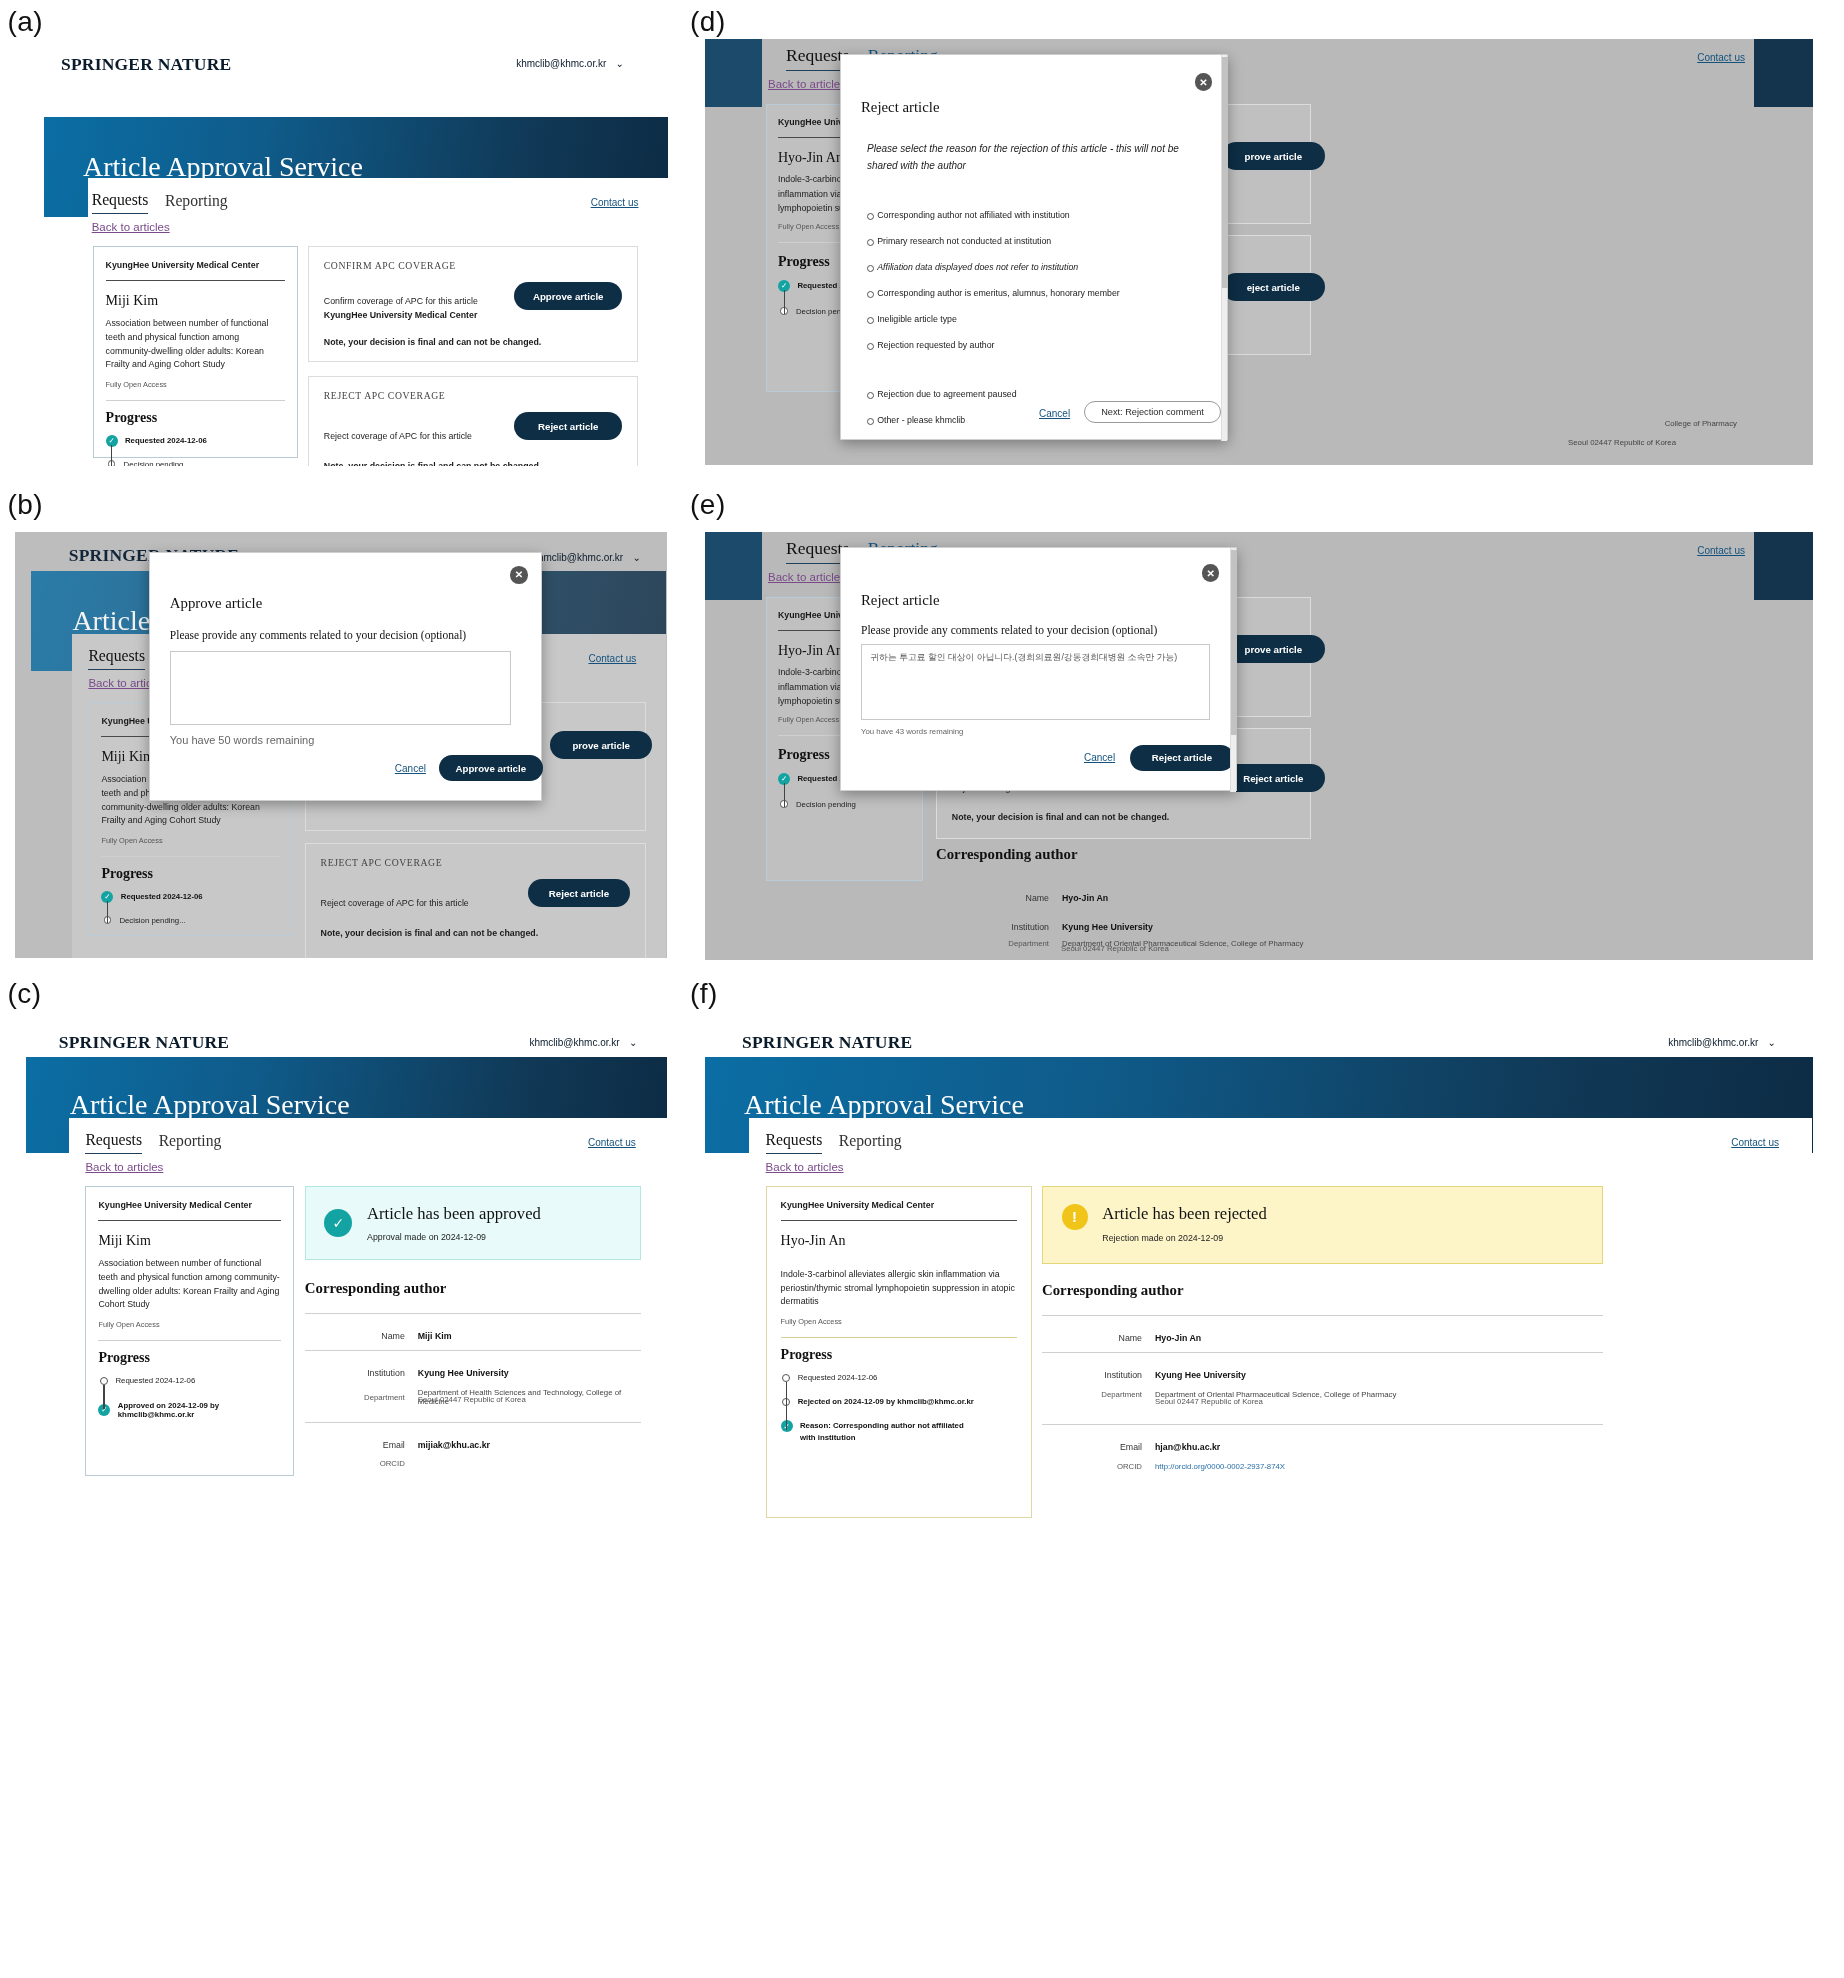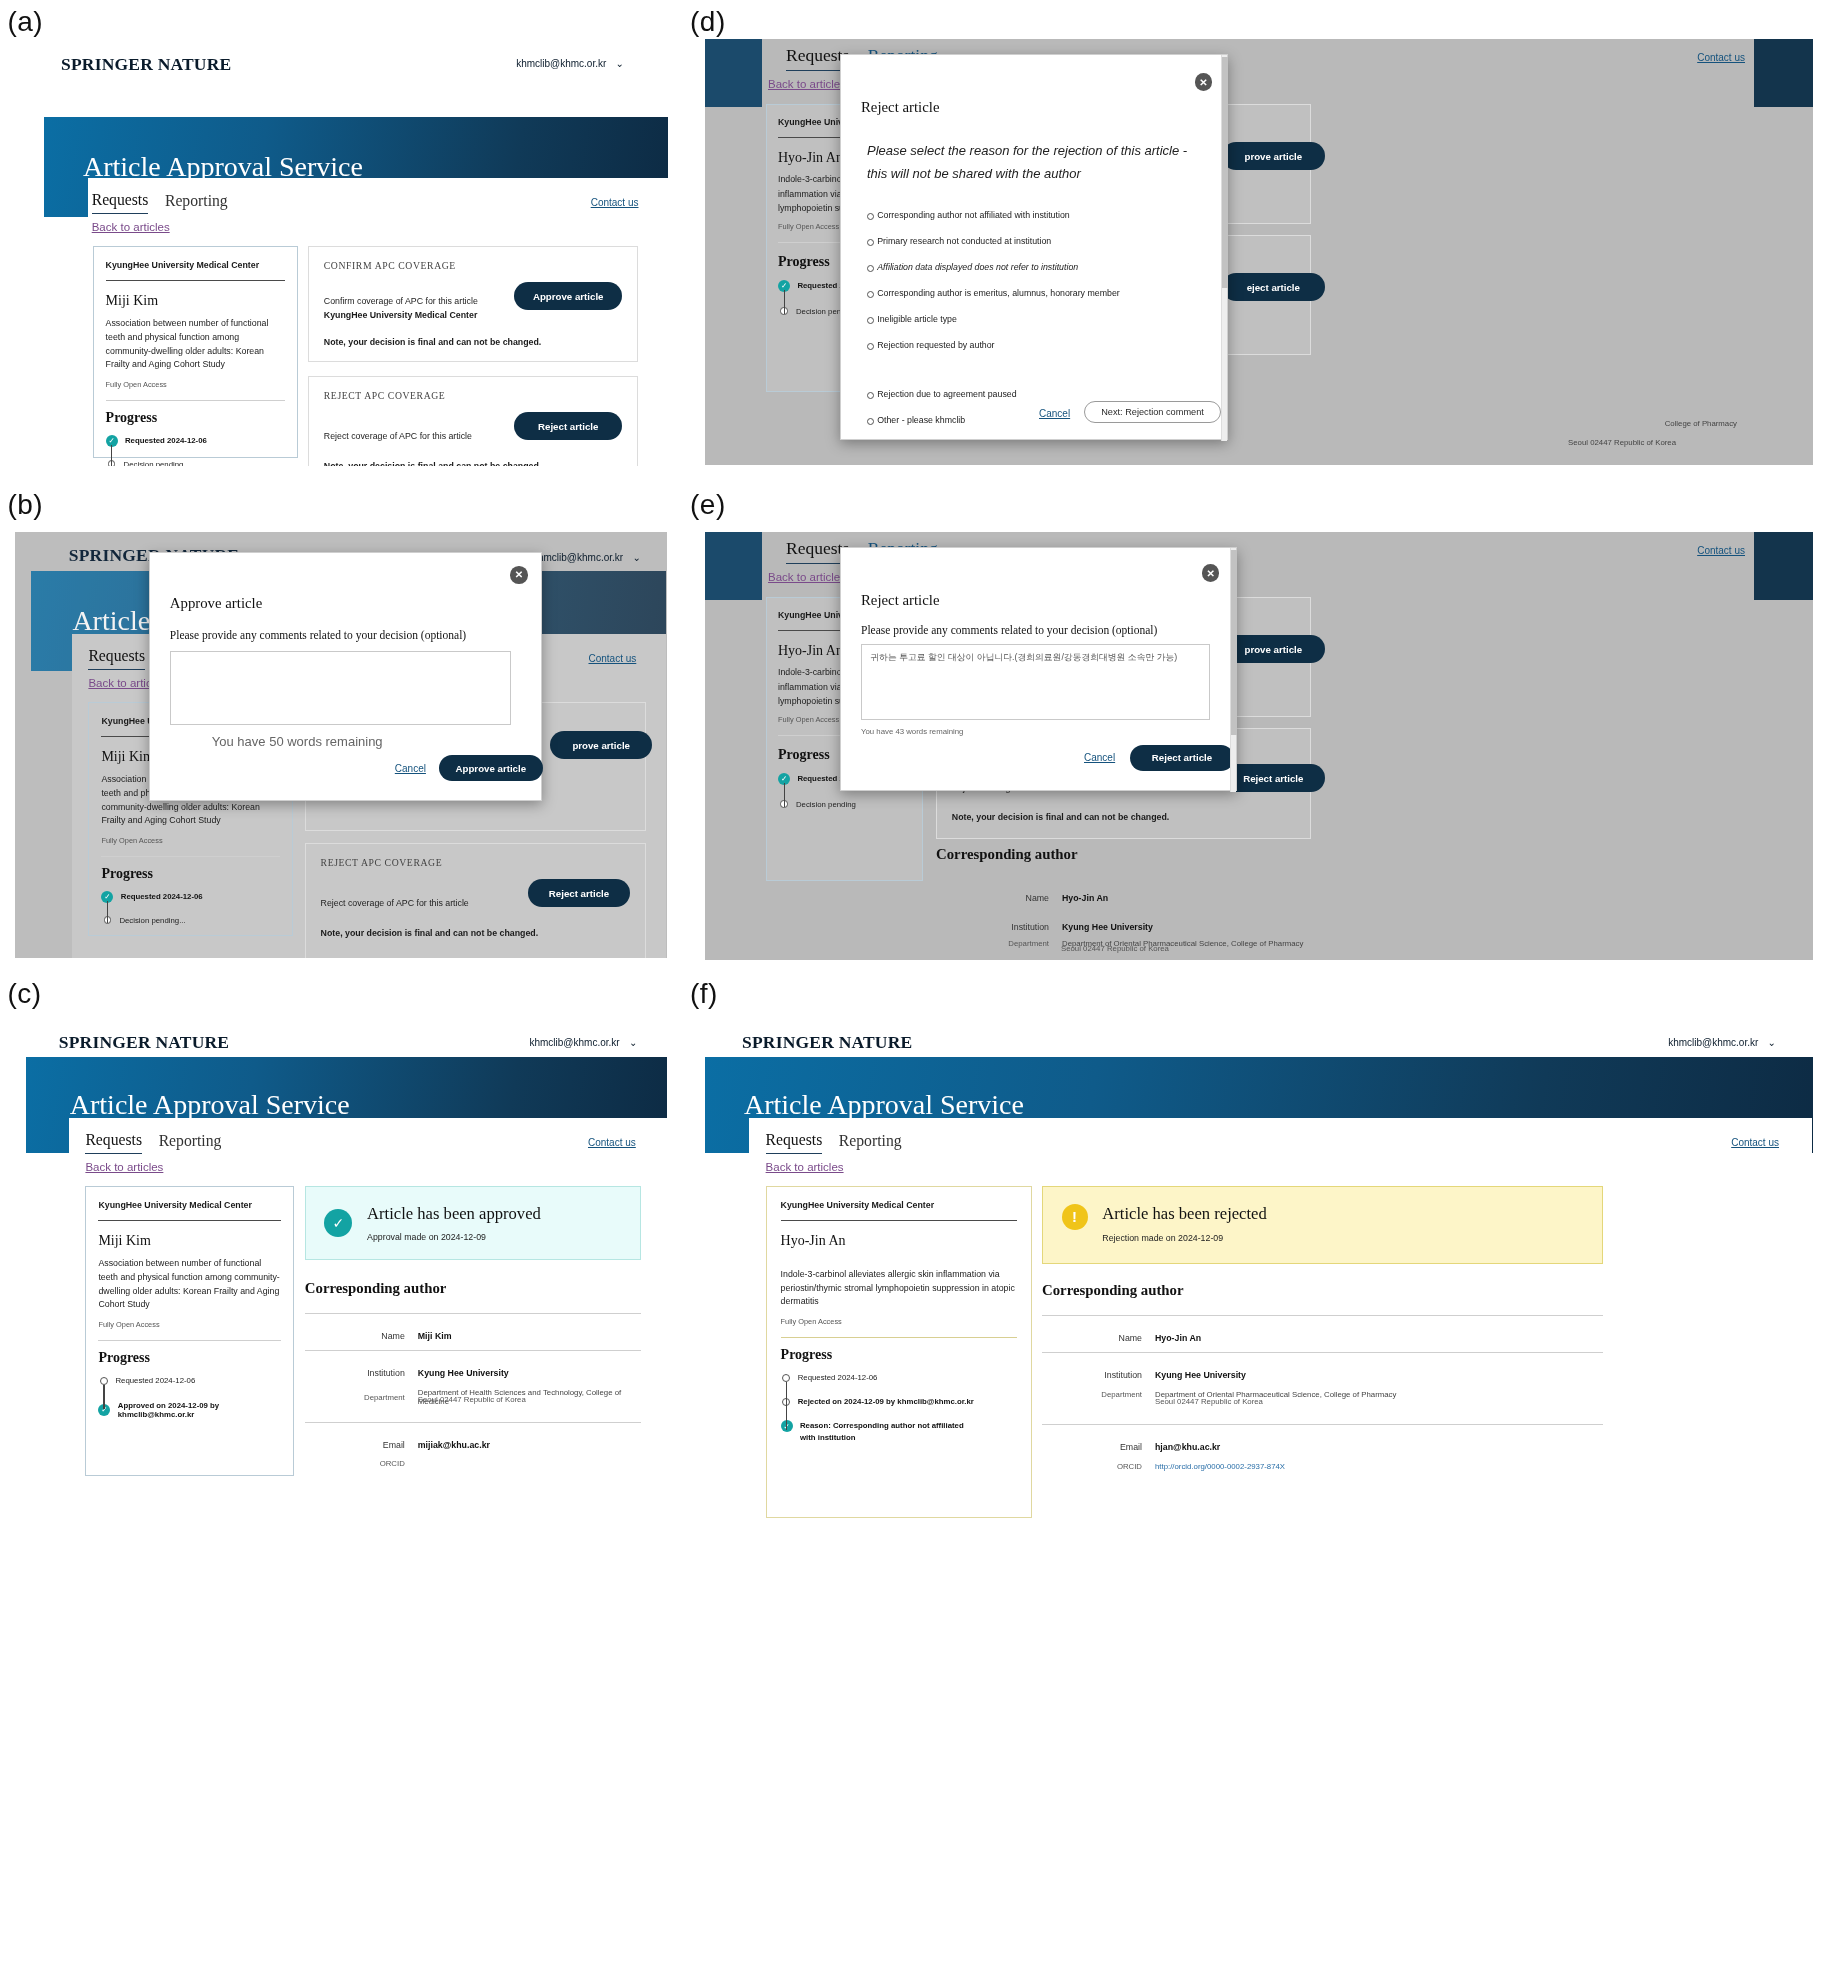--- a/index.html
+++ b/index.html
@@ -248,21 +248,21 @@
         <div class="btn-dark" style="position:absolute; right:14.8px; top:35px; width:102px; height:28px; font-size:9.7px;">Reject article</div>
       </div>
     </div>
   </div>
 
   <div class="modal" style="left:134px; top:20px; width:393px; height:249px;">
     <div class="close-btn" style="right:13px; top:13px; width:17.5px; height:17.5px; font-size:10px;">✕</div>
     <div class="modal-title" style="position:absolute; left:20px; top:42px; font-size:14.8px;">Approve article</div>
     <div class="modal-sub" style="position:absolute; left:20px; top:76px; font-size:11.5px;">Please provide any comments related to your decision (optional)</div>
     <div class="ta" style="position:absolute; left:20px; top:98px; width:341px; height:74px; padding:6.5px 8.3px; font-size:9.2px;"></div>
-    <div class="wordcount" style="position:absolute; left:20px; top:181px; font-size:13px;margin-left:42px;">You have 50 words remaining</div>
+    <div class="wordcount" style="position:absolute; left:20px; top:181px; font-size:11px;">You have 50 words remaining</div>
     <div class="cancel" style="position:absolute; left:245px; top:210px; font-size:10px;">Cancel</div>
     <div class="btn-dark" style="position:absolute; left:289px; top:202px; width:104px; height:26px; font-size:9.7px;">Approve article</div>
   </div>
 </div>
 
 <div class="shot" style="left:14.8px; top:1013px; width:652px; height:965px;">
   <div style="position:absolute; left:44px; top:18.5px;">
     <span class="sn-logo" style="font-size:17.5px;">
       <span>SPRINGER</span><span style="display:inline-block;width:4.6px;"></span><span>NATURE</span>
     </span>
@@ -382,21 +382,21 @@
     <div class="boxplain" style="position:absolute; left:231px; top:196px; width:375px; height:120px; background:#c0c0c0;">
       <div class="btn-dark" style="position:absolute; right:-14.8px; top:37px; width:103px; height:28px; font-size:9.7px;">eject article</div>
     </div>
     <div style="position:absolute; right:76px; top:380px; font-size:7.8px; color:#444;">College of Pharmacy</div>
     <div style="position:absolute; right:137px; top:399px; font-size:7.8px; color:#444;">Seoul 02447 Republic of Korea</div>
   </div>
 
   <div class="modal" style="left:135px; top:14.8px; width:388px; height:386px;">
     <div class="close-btn" style="right:14.8px; top:18.5px; width:17.5px; height:17.5px; font-size:10px;">✕</div>
     <div class="modal-title" style="position:absolute; left:20px; top:44px; font-size:14.8px;">Reject article</div>
-    <div style="position:absolute; left:26px; top:85px; width:325px; font-size:13px; font-style:italic; color:#222; line-height:1.75;">Please select the reason for the rejection of this article - this will not be shared with the author</div>
+    <div style="position:absolute; left:26px; top:85px; width:325px; font-size:10px; font-style:italic; color:#222; line-height:1.75;">Please select the reason for the rejection of this article - this will not be shared with the author</div>
 
     <div style="position:absolute; left:26px; top:155px; width:343px;">
       <div class="radio-row" style="height:26px;">
         <div class="radio" style="width:7.4px;height:7.4px;margin-top:2.8px;"></div>
         <div class="radio-label" style="font-size:8.8px; margin-left:2.8px;">Corresponding author not affiliated with institution</div>
       </div>
       <div class="radio-row" style="height:26px;">
         <div class="radio" style="width:7.4px;height:7.4px;margin-top:2.8px;"></div>
         <div class="radio-label" style="font-size:8.8px; margin-left:2.8px;">Primary research not conducted at institution</div>
       </div>

